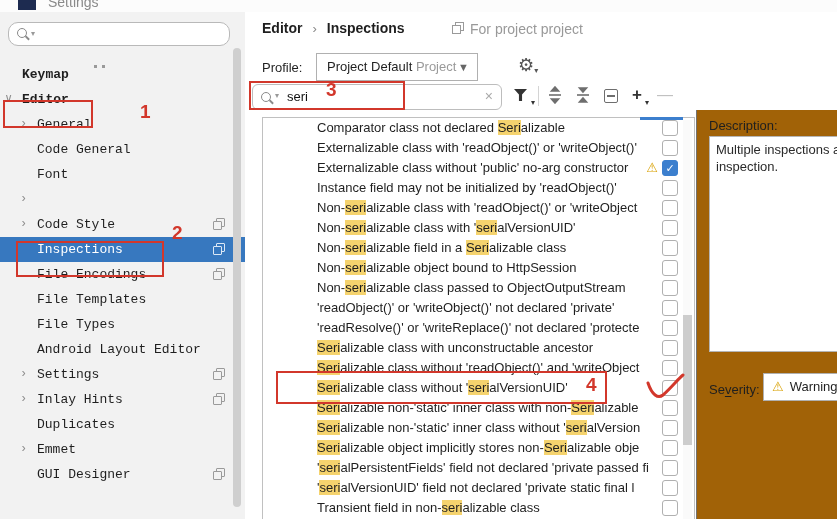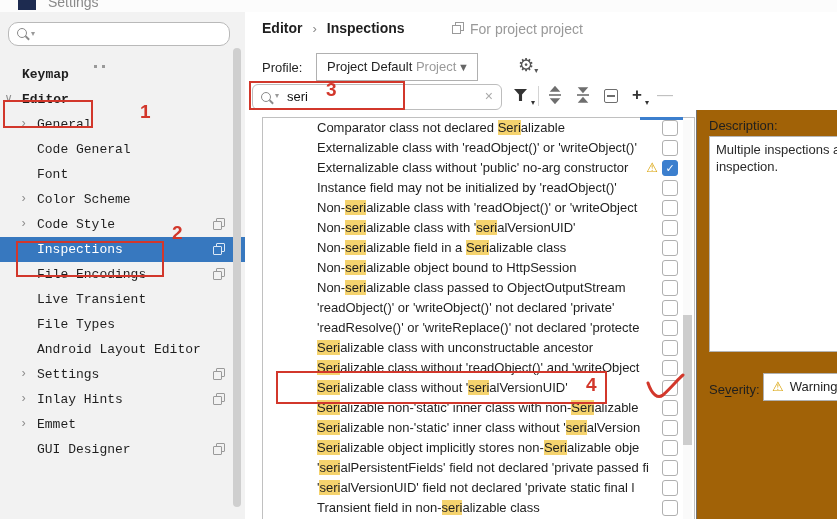--- a/index.html
+++ b/index.html
@@ -116,53 +116,55 @@
         <span class="lbl">General</span>
       </div>
       <div class="tree-row ind1">
         <span class="lbl">Code General</span>
       </div>
       <div class="tree-row ind1">
         <span class="lbl">Font</span>
       </div>
       <div class="tree-row ind1">
         <span class="chev">›</span>
-        <span class="lbl">Color Scheme</span>
       </div>
       <div class="tree-row ind1">
         <span class="chev">›</span>
         <span class="lbl">Code Style</span>
         <span class="copy-icon"></span>
       </div>
       <div class="tree-row ind1 selected">
         <span class="lbl">Inspections</span>
         <span class="copy-icon"></span>
       </div>
       <div class="tree-row ind1">
         <span class="lbl">File Encodings</span>
         <span class="copy-icon"></span>
       </div>
       <div class="tree-row ind1">
-        <span class="lbl">Live Transient</span>
+        <span class="lbl">File Templates</span>
       </div>
       <div class="tree-row ind1">
         <span class="lbl">File Types</span>
       </div>
       <div class="tree-row ind1">
         <span class="lbl">Android Layout Editor</span>
       </div>
       <div class="tree-row ind1">
         <span class="chev">›</span>
         <span class="lbl">Settings</span>
         <span class="copy-icon"></span>
       </div>
       <div class="tree-row ind1">
         <span class="chev">›</span>
         <span class="lbl">Inlay Hints</span>
         <span class="copy-icon"></span>
+      </div>
+      <div class="tree-row ind1">
+        <span class="lbl">Duplicates</span>
       </div>
       <div class="tree-row ind1">
         <span class="chev">›</span>
         <span class="lbl">Emmet</span>
       </div>
       <div class="tree-row ind1">
         <span class="lbl">GUI Designer</span>
         <span class="copy-icon"></span>
       </div>
     </div>

